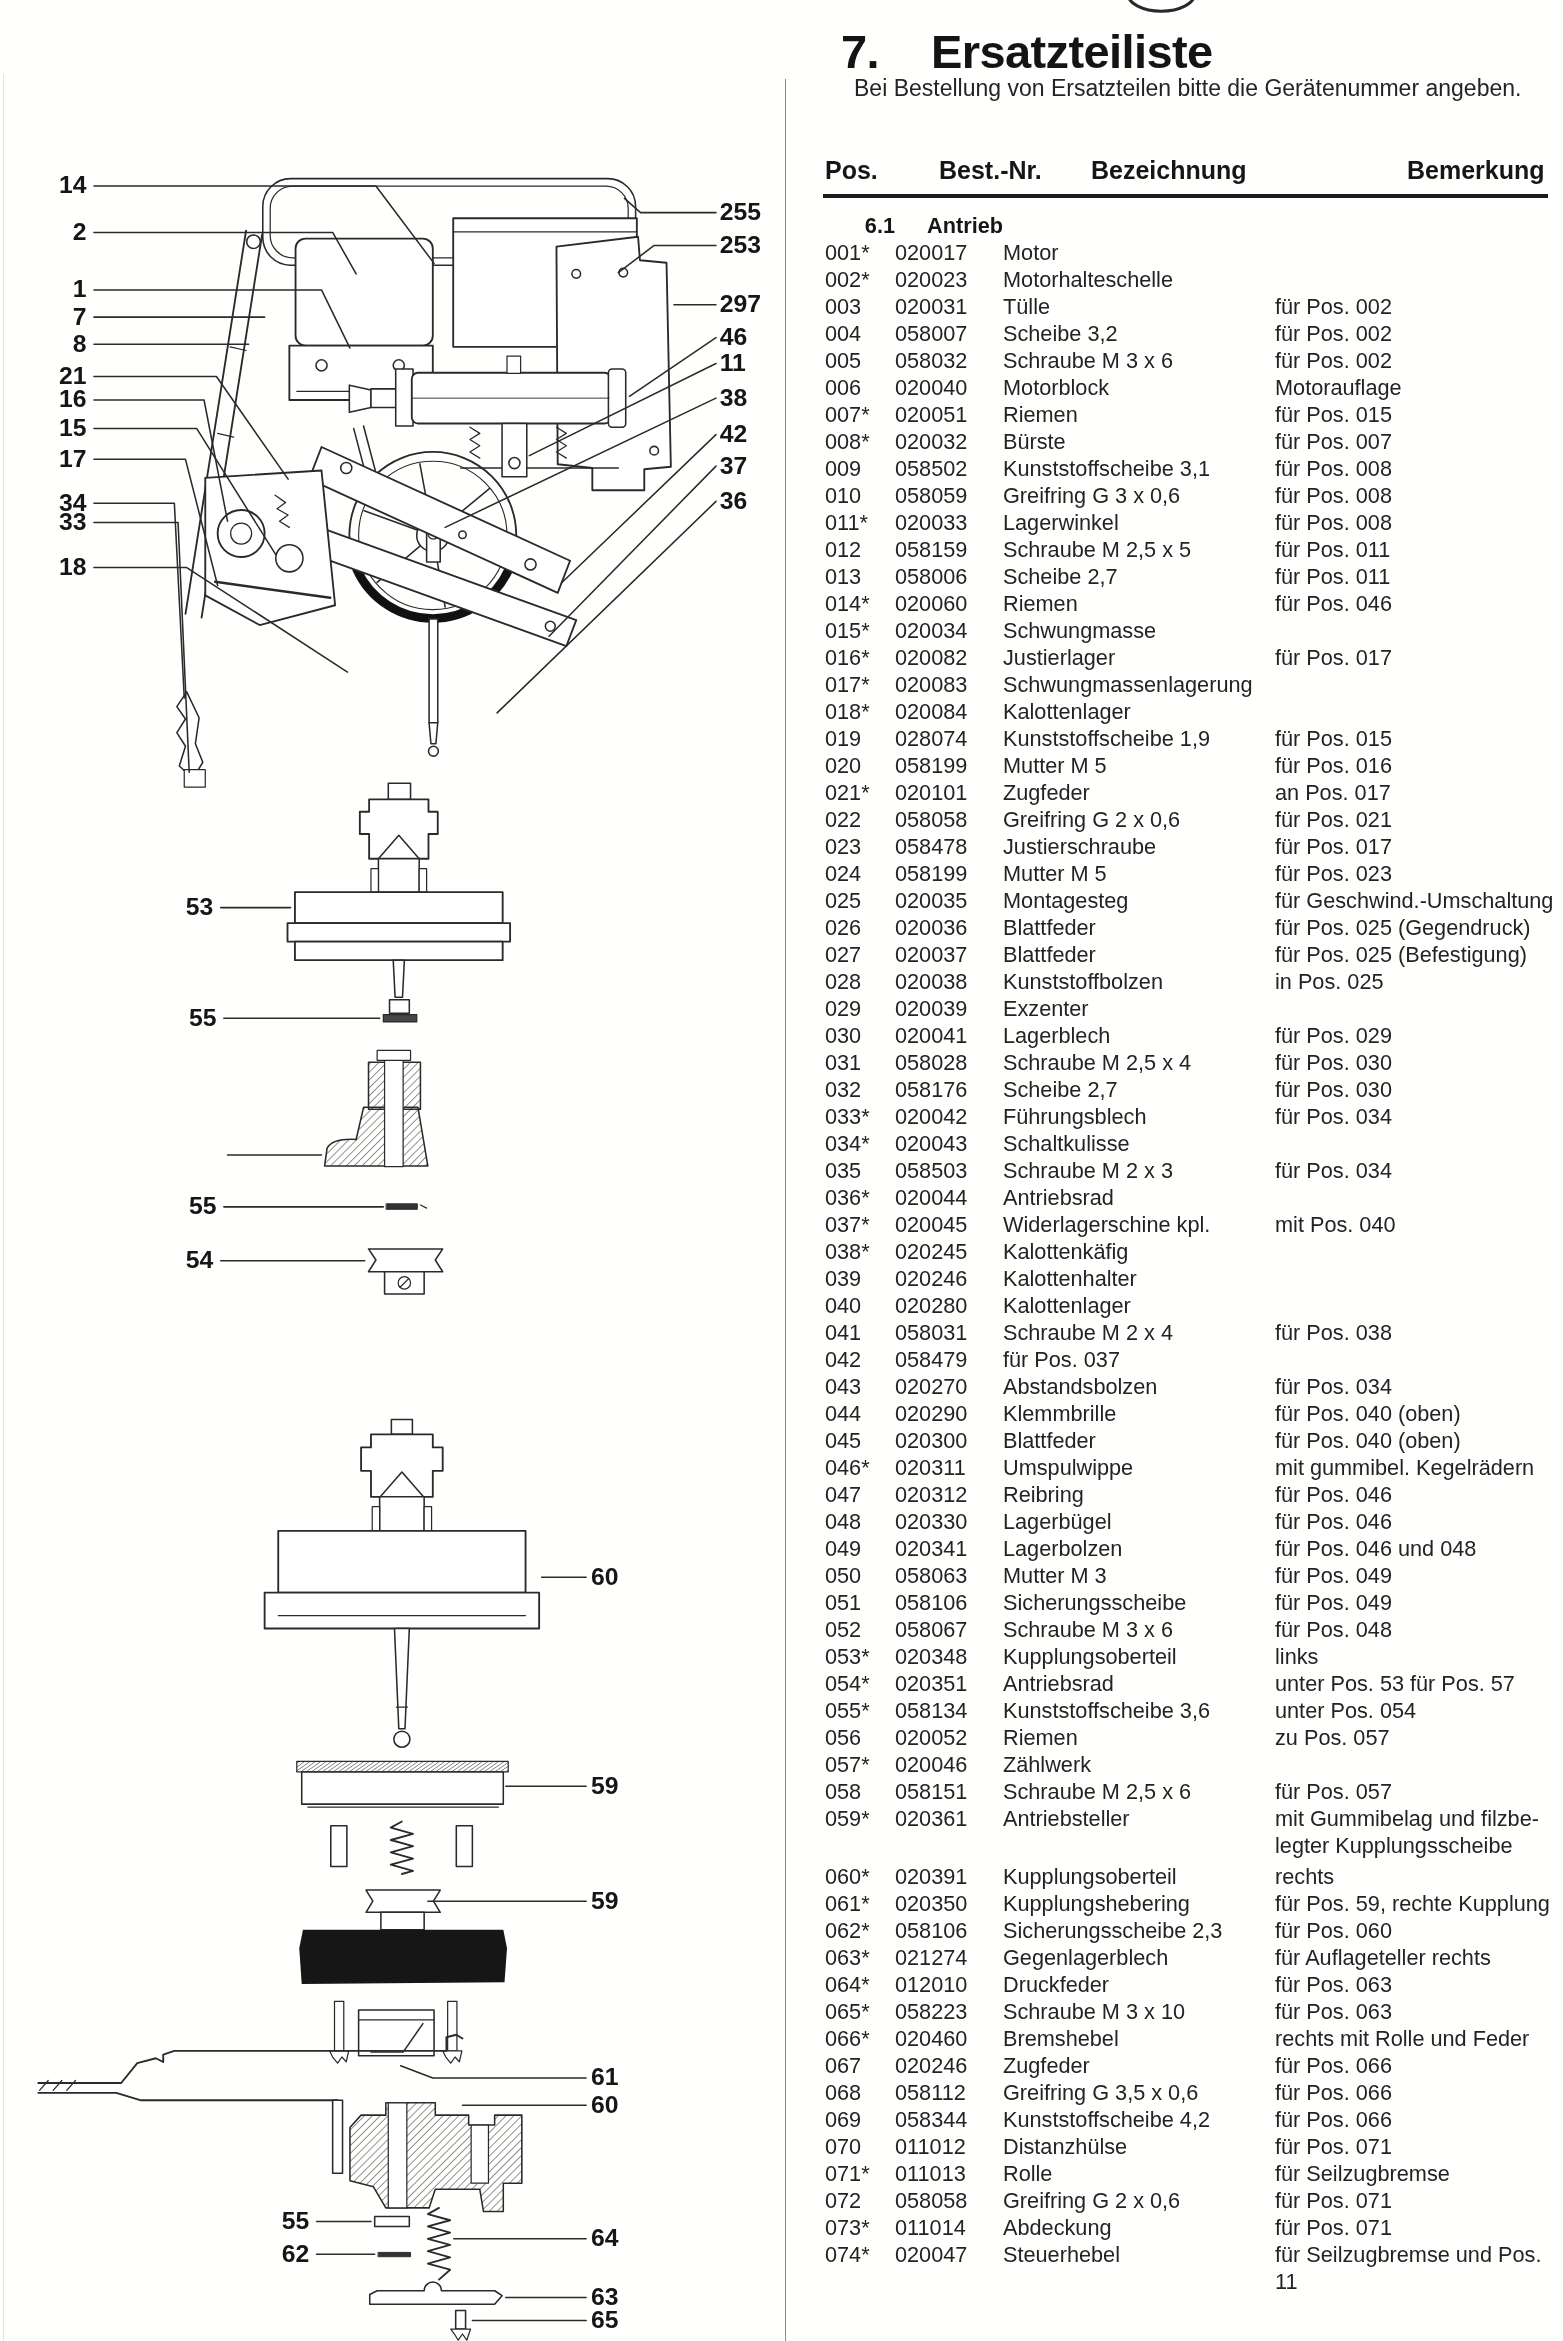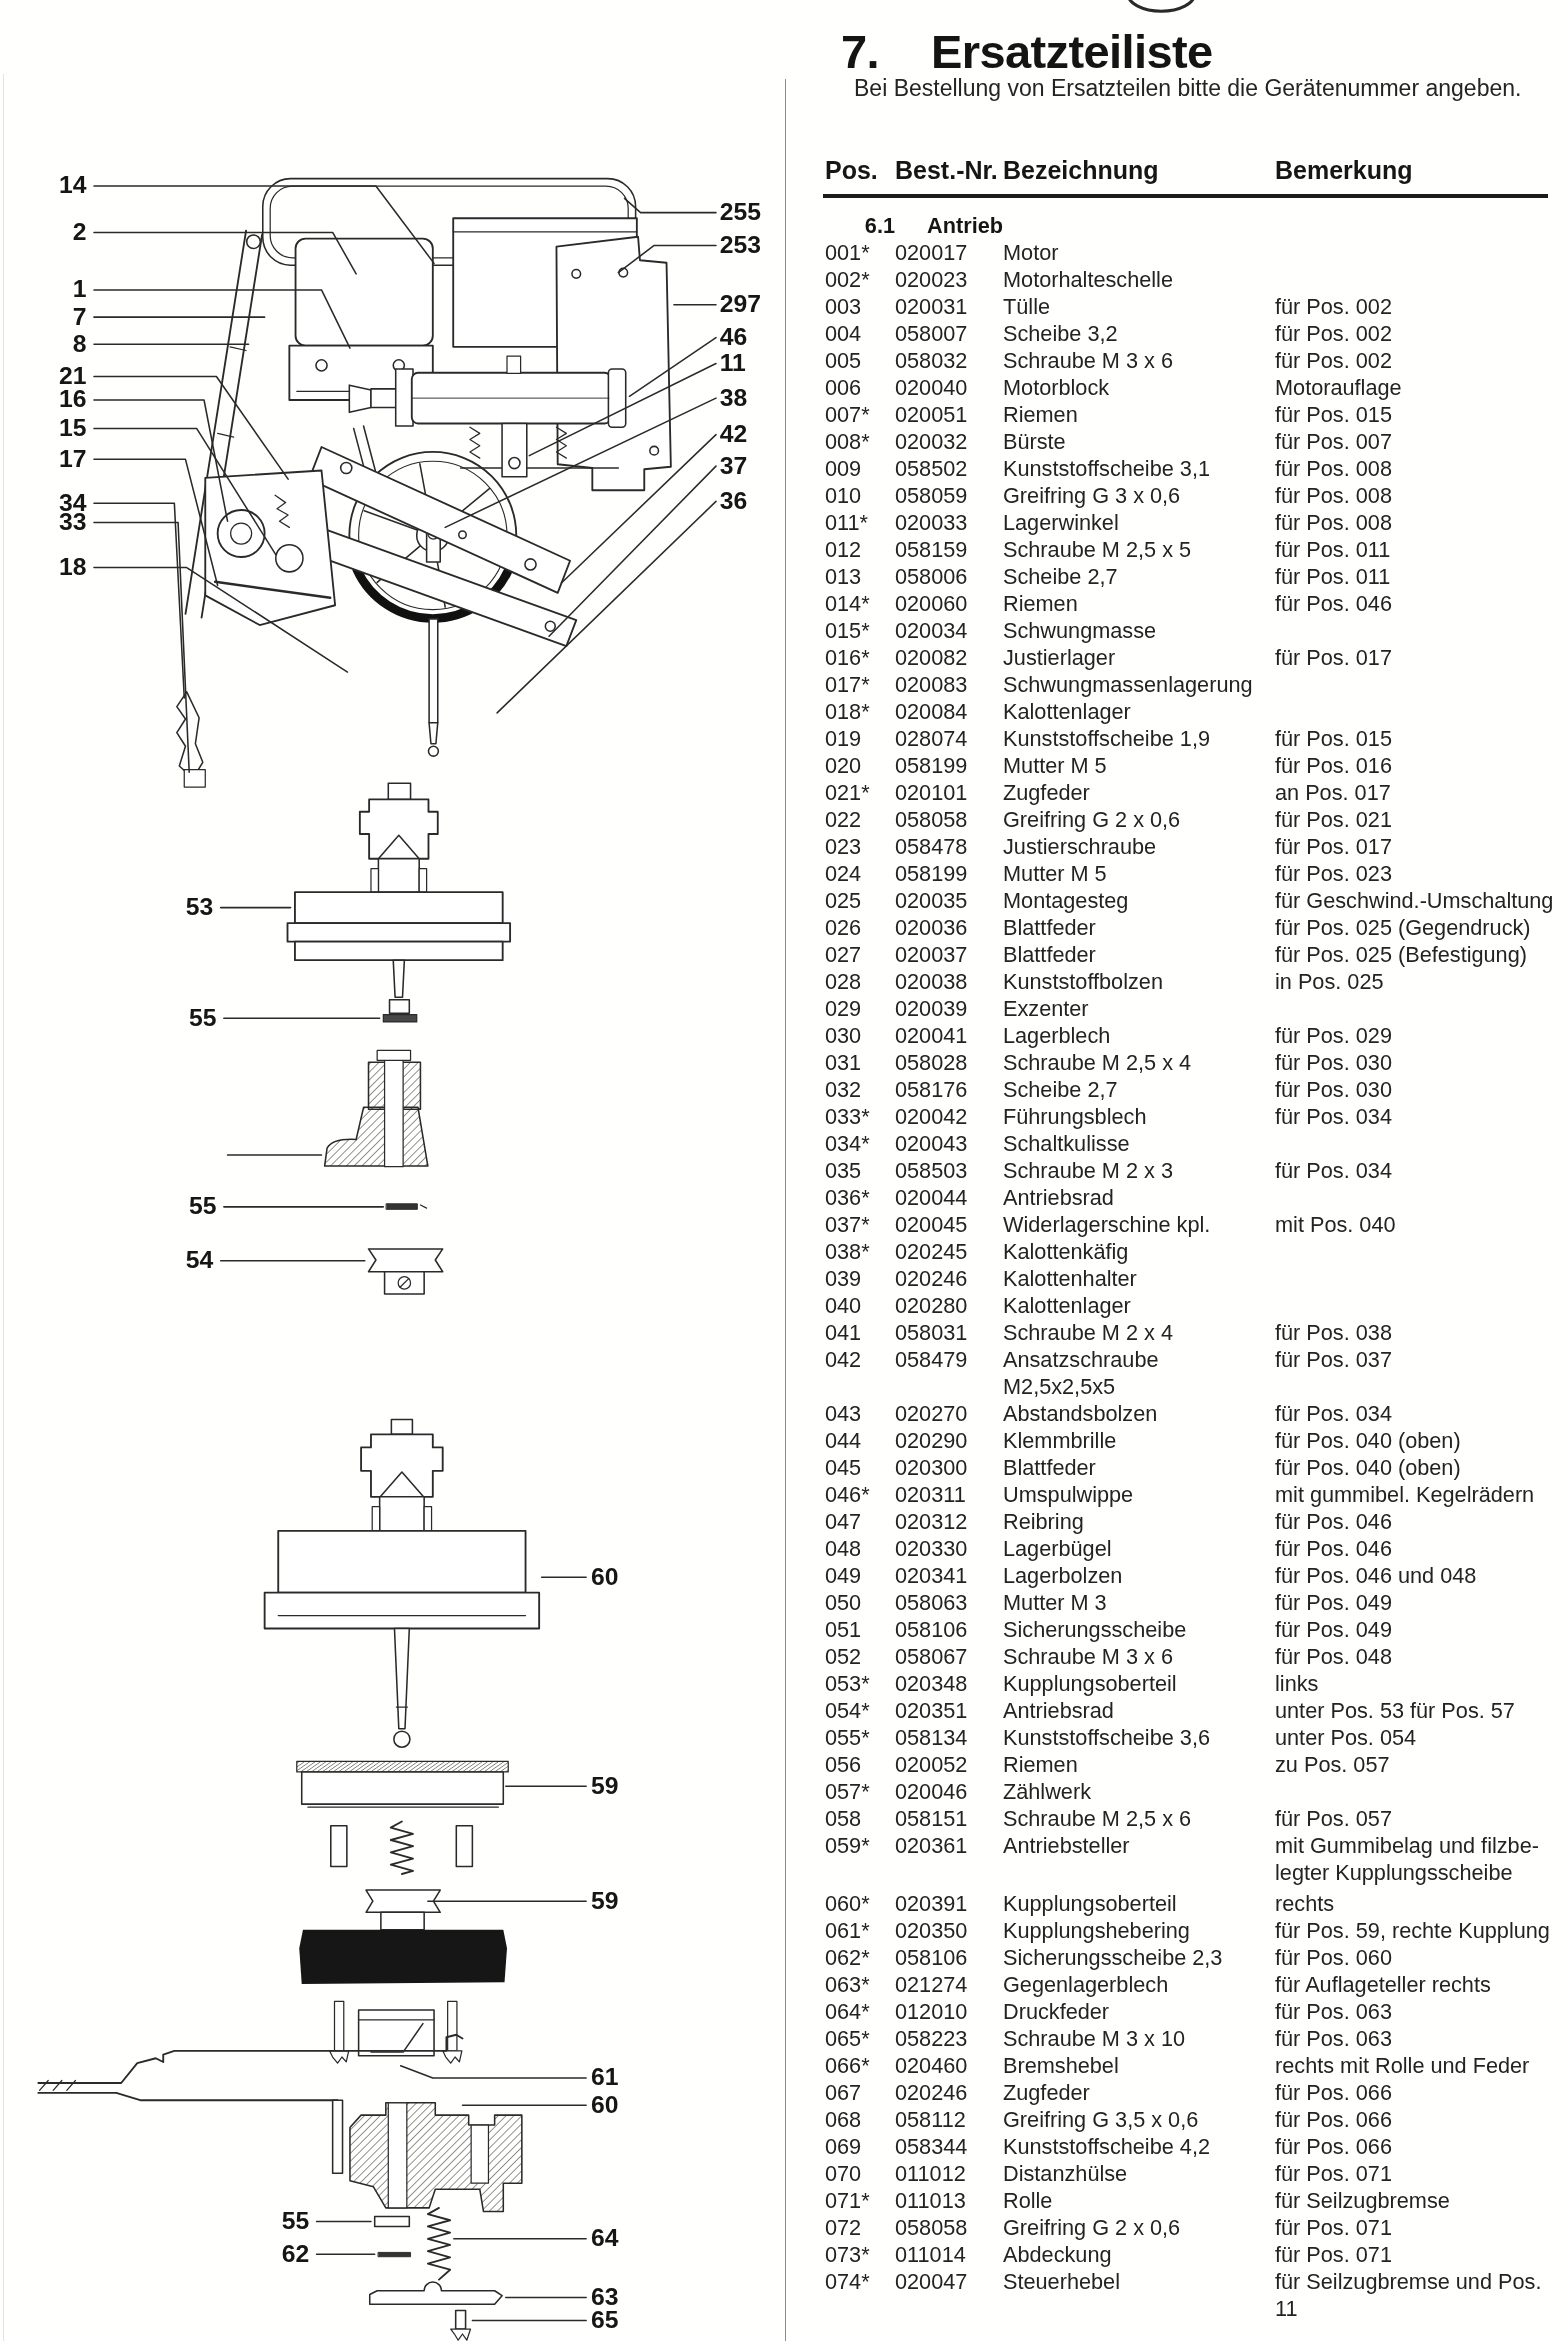--- a/index.html
+++ b/index.html
@@ -6,21 +6,21 @@
   .page{position:relative;width:1564px;height:2342px;background:#fffffe;overflow:hidden;
         font-family:"Liberation Sans",sans-serif;color:#1e1e1e;}
   .abs{position:absolute;}
   .col-divider{position:absolute;left:785px;top:79px;width:1.2px;height:2263px;background:#8d8d8d;}
   .edge-line{position:absolute;left:2.5px;top:74px;width:0.6px;height:2268px;background:#e3e3e3;}
   .title-row{position:absolute;left:825px;top:23.5px;font-size:47px;font-weight:bold;
              letter-spacing:-0.6px;color:#141414;white-space:nowrap;margin-left:16px;}
   .title-row .num{display:inline-block;width:90px;}
   .intro{position:absolute;left:854px;top:72px;font-size:23px;line-height:32px;color:#242424;white-space:nowrap;}
   .thead{position:absolute;left:825px;top:156px;width:724px;display:grid;
-         grid-template-columns:70px 108px 272px 1fr;font-size:25px;font-weight:bold;color:#161616;}
+         grid-template-columns:70px 108px 272px 1fr;font-size:25px;font-weight:bold;color:#161616;gap:44px;}
   .head-rule{position:absolute;left:823px;top:194px;width:725px;height:3.7px;background:#1c1c1c;}
   .rows{position:absolute;left:825px;top:212px;width:736px;font-size:21.7px;line-height:27px;color:#232323;}
   .row{display:grid;grid-template-columns:70px 108px 272px 1fr;}
   .row.section{font-weight:bold;color:#151515;text-align:right;}
   .row .note{white-space:pre-line;}
   .row.gap-after{margin-bottom:4px;}
   svg text{font-family:"Liberation Sans",sans-serif;font-weight:bold;}
 </style>
 </head>
 <body>
@@ -546,21 +546,20 @@
         </div>
         <div class="row">
           <span class="pos">041</span>
           <span class="nr">058031</span>
           <span class="name">Schraube M 2 x 4</span>
           <span class="note">für Pos. 038</span>
         </div>
         <div class="row">
           <span class="pos">042</span>
           <span class="nr">058479</span>
-          <span class="name">Ansatzschraube M2,5x2,5x5</span>
           <span class="note">für Pos. 037</span>
         </div>
         <div class="row">
           <span class="pos">043</span>
           <span class="nr">020270</span>
           <span class="name">Abstandsbolzen</span>
           <span class="note">für Pos. 034</span>
         </div>
         <div class="row">
           <span class="pos">044</span>

